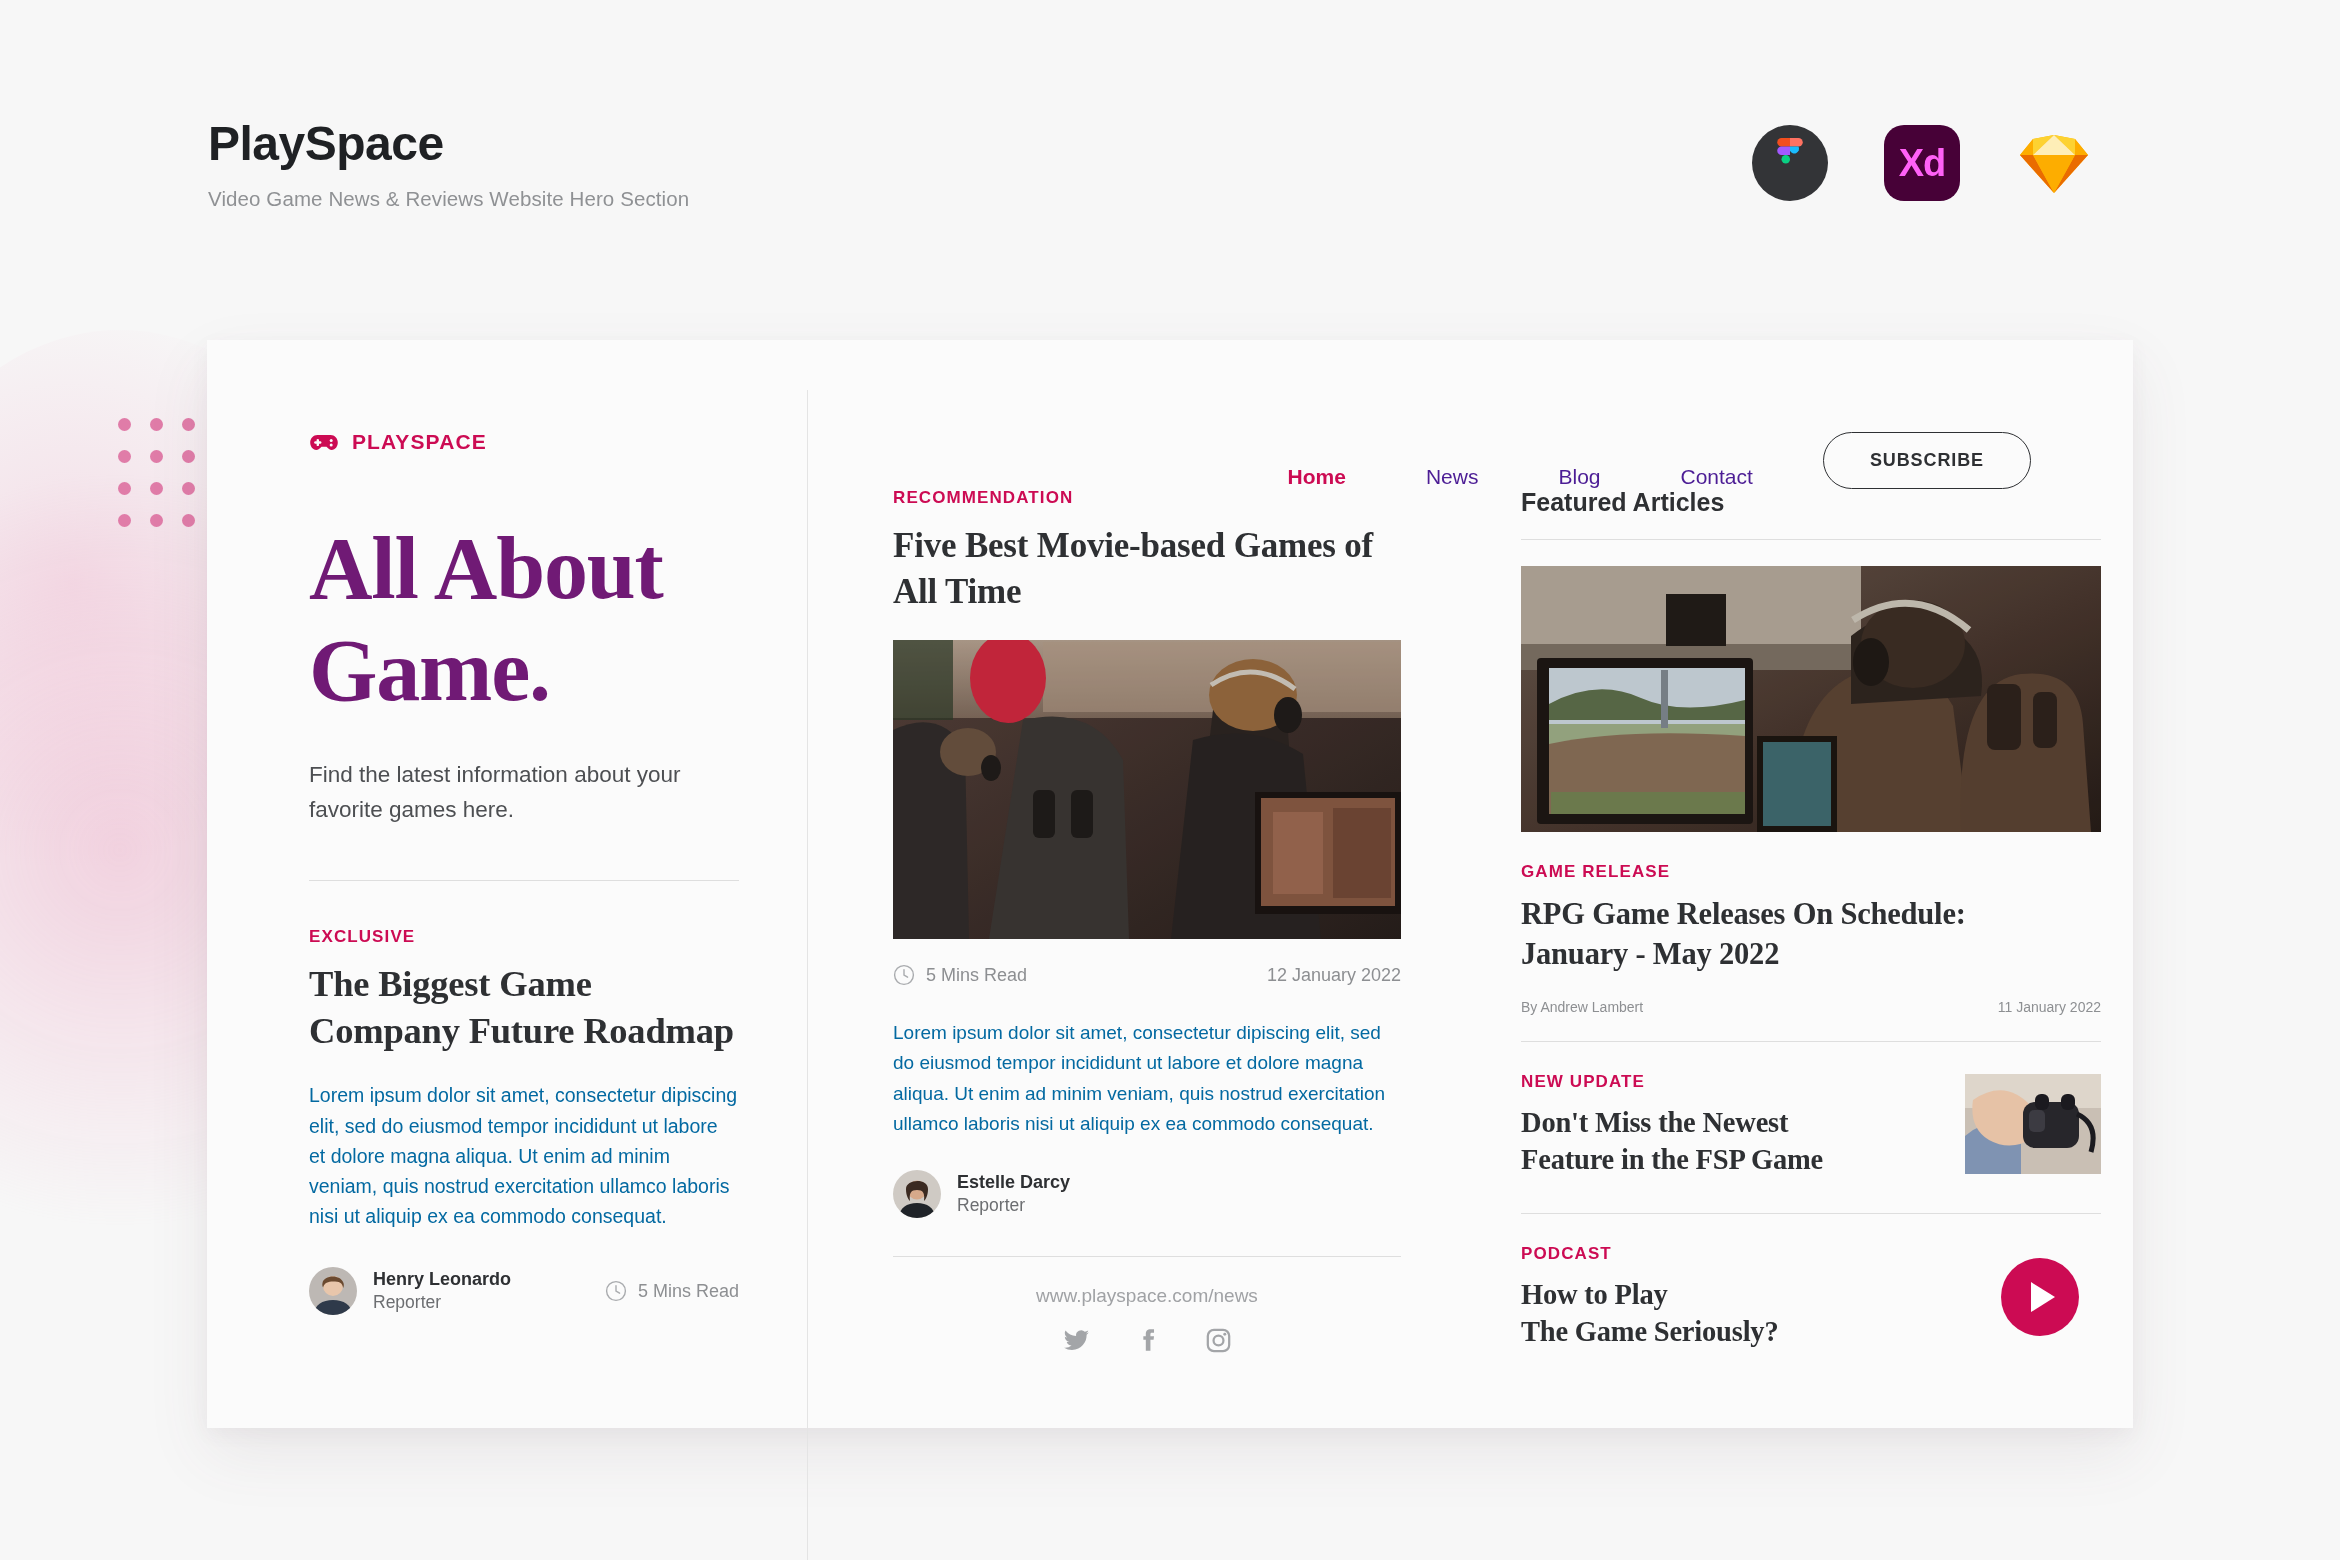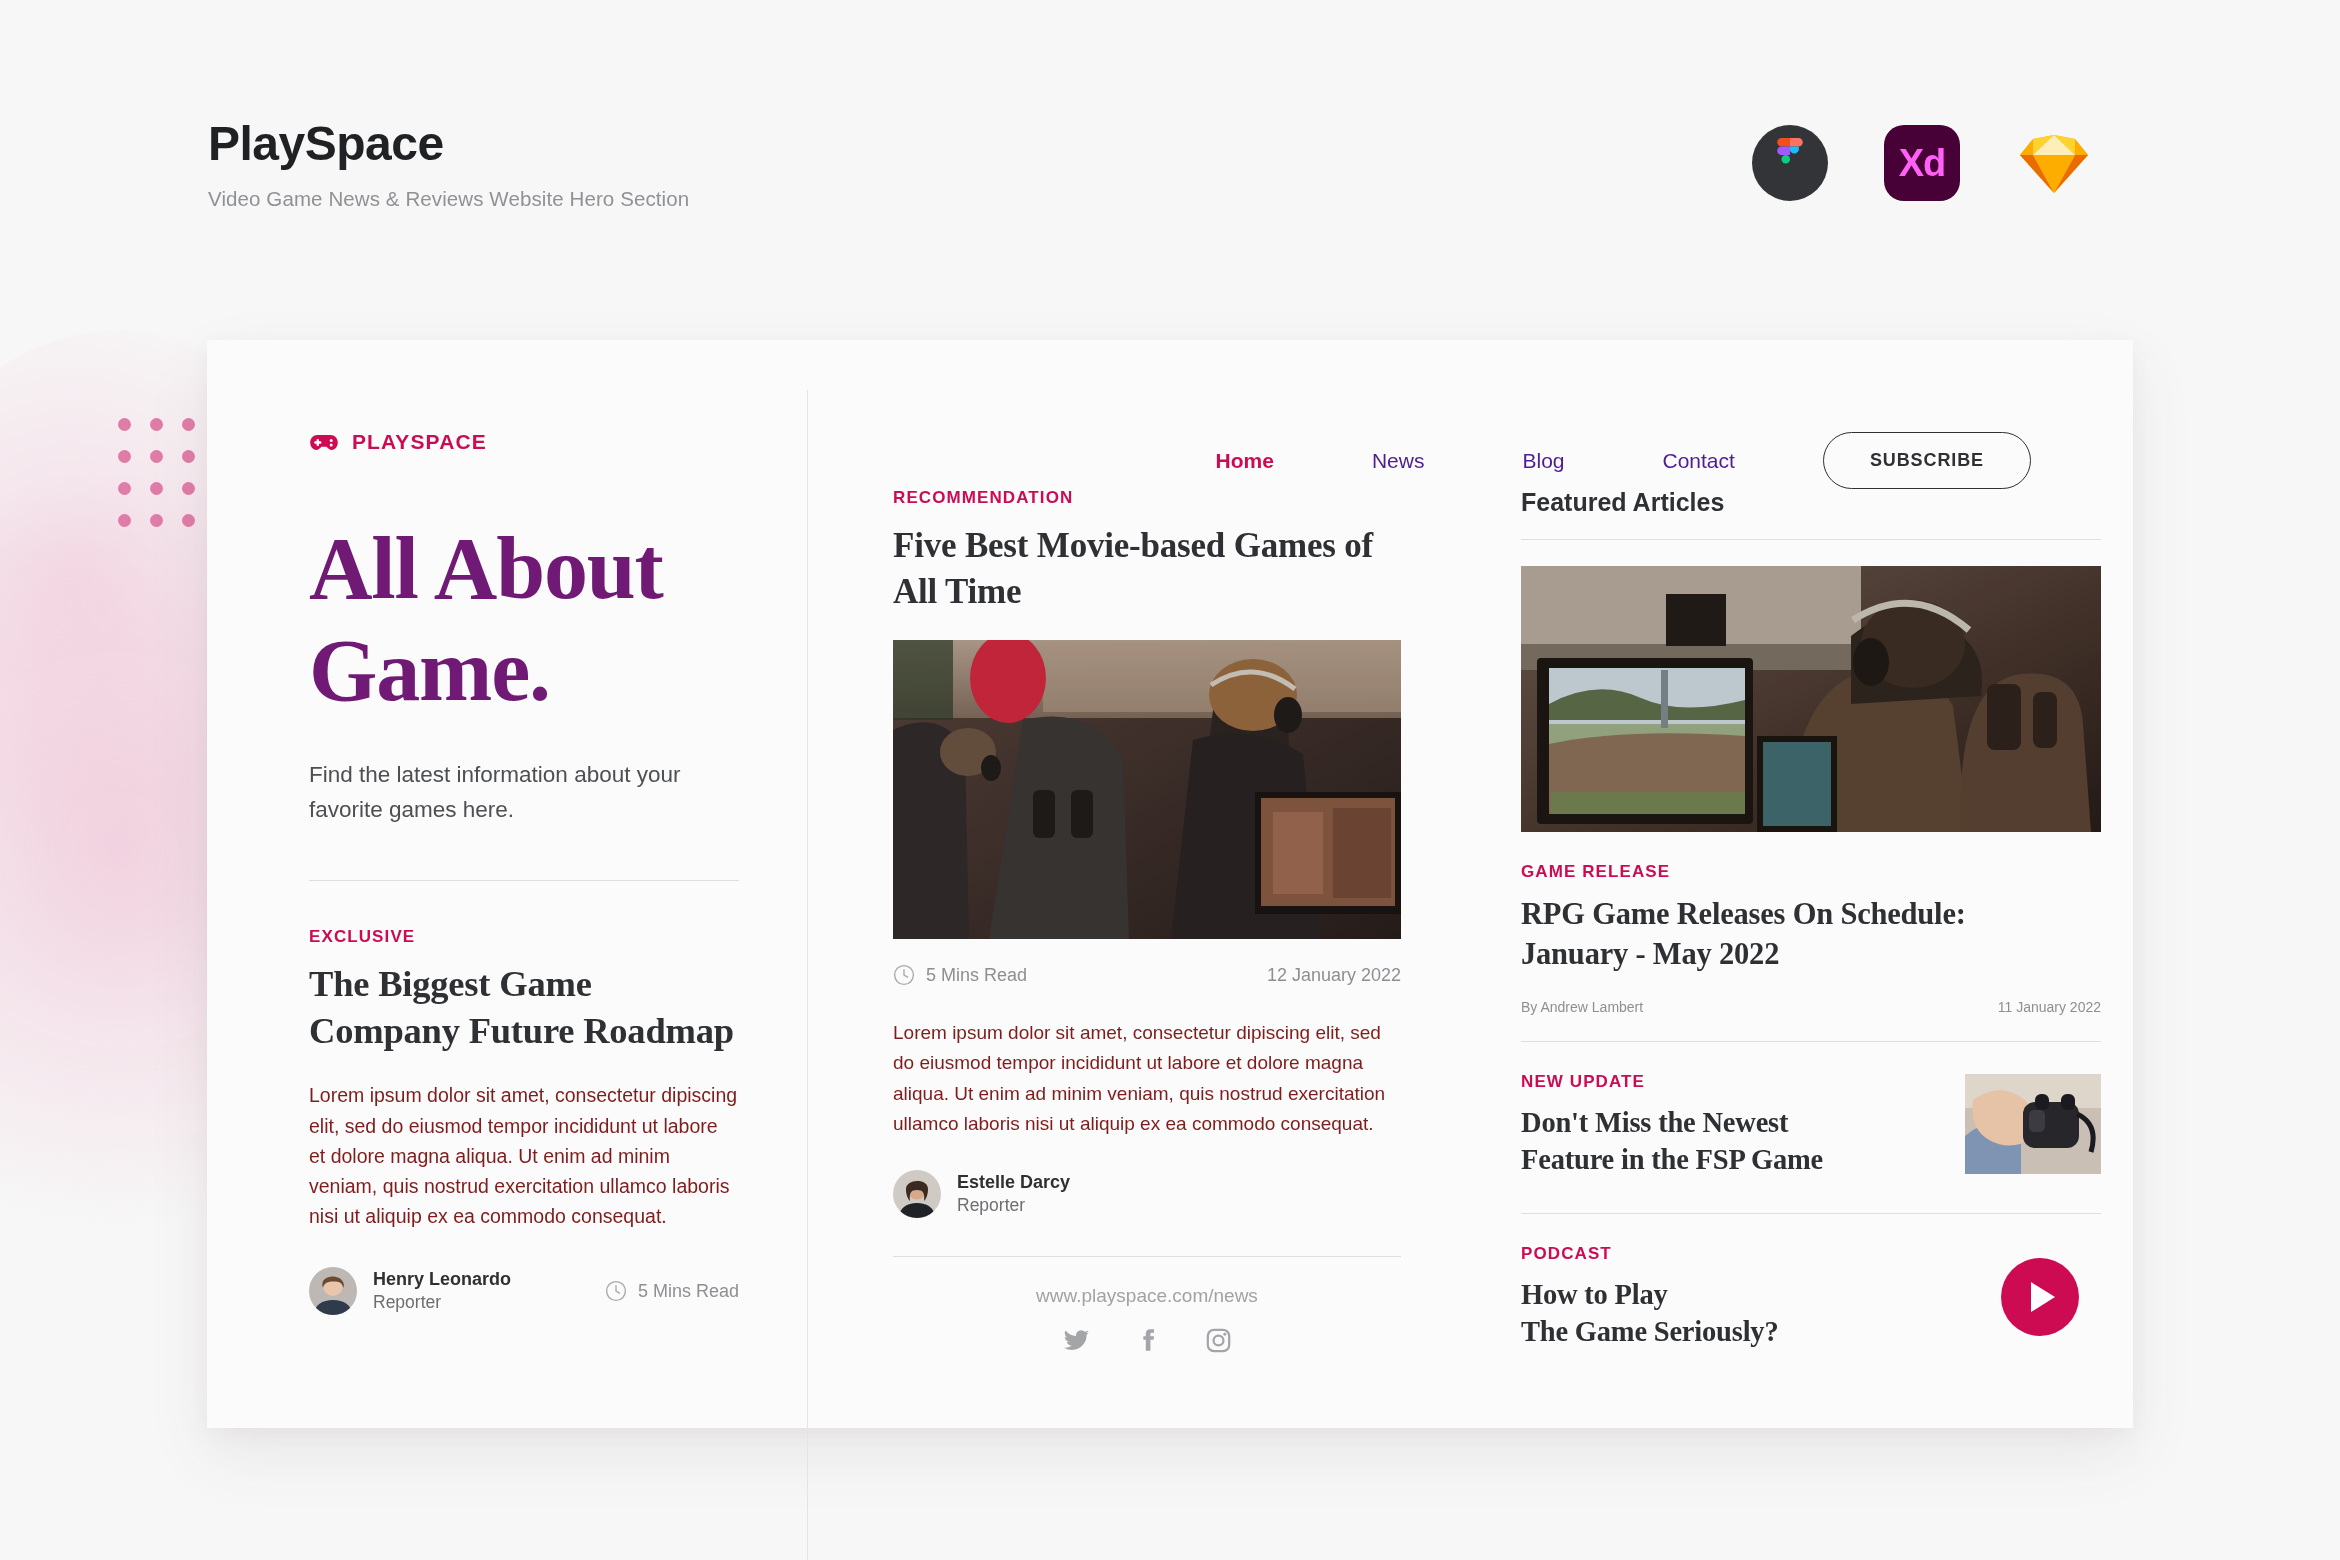--- a/index.html
+++ b/index.html
@@ -69,21 +69,21 @@
   .hero-sub { margin-top: 36px; font-size: 22.5px; line-height: 1.55; color: #4d4f52; }
   .hr { height: 1px; background: #dedede; width: 100%; }
   .col1 .hr { margin-top: 52px; }
   .kicker { color: #cc0b53; font-size: 17px; font-weight: 700; letter-spacing: 1.1px; }
   .col1 .kicker { margin-top: 46px; }
   .art-title {
     font-family: "Liberation Serif", serif; font-weight: 700;
     color: #2e3033; letter-spacing: -.2px;
   }
   .col1 .art-title { margin-top: 14px; font-size: 36.5px; line-height: 1.28; }
-  .body-copy { font-size: 19.5px; line-height: 1.55; color: #7f1d1d; }
+  .body-copy { font-size: 19.5px; line-height: 1.55; color: #0369a1; }
   .col1 .body-copy { margin-top: 26px; }
 
   .author-row { display: flex; align-items: center; margin-top: 36px; }
   .avatar { width: 48px; height: 48px; border-radius: 50%; overflow: hidden; flex: none; }
   .author-meta { margin-left: 16px; }
   .author-name { font-size: 18px; font-weight: 700; color: #2e3033; }
   .author-role { font-size: 17.5px; color: #6c6e71; margin-top: 2px; }
   .readtime { display: flex; align-items: center; gap: 11px; font-size: 18px; color: #8d8f92; margin-left: auto; }
 
   
@@ -122,21 +122,21 @@
     width: 78px; height: 78px; border-radius: 50%; background: #cc0b53;
     display: flex; align-items: center; justify-content: center; flex: none;
     margin-left: 20px; margin-right: 22px;
   }
   .play-btn .tri {
     width: 0; height: 0; margin-left: 6px;
     border-left: 24px solid #fff; border-top: 15px solid transparent; border-bottom: 15px solid transparent;
   }
 
   
-  .nav { position: absolute; right: 102px; top: 92px; display: flex; align-items: center; gap: 18px; }
+  .nav { position: absolute; right: 102px; top: 92px; display: flex; align-items: flex-end; gap: 0; }
   .nav a { font-size: 21px; color: #4c1d95; text-decoration: none; padding: 0 40px; }
   .nav a.active { color: #cc0b53; font-weight: 700; }
   .subscribe {
     margin-left: 30px; border: 1.6px solid #2e3033; border-radius: 30px;
     padding: 17px 46px; font-size: 18px; font-weight: 700; color: #2e3033;
     letter-spacing: .9px; background: transparent; cursor: pointer;
     font-family: "Liberation Sans", sans-serif;
   }
 
   

